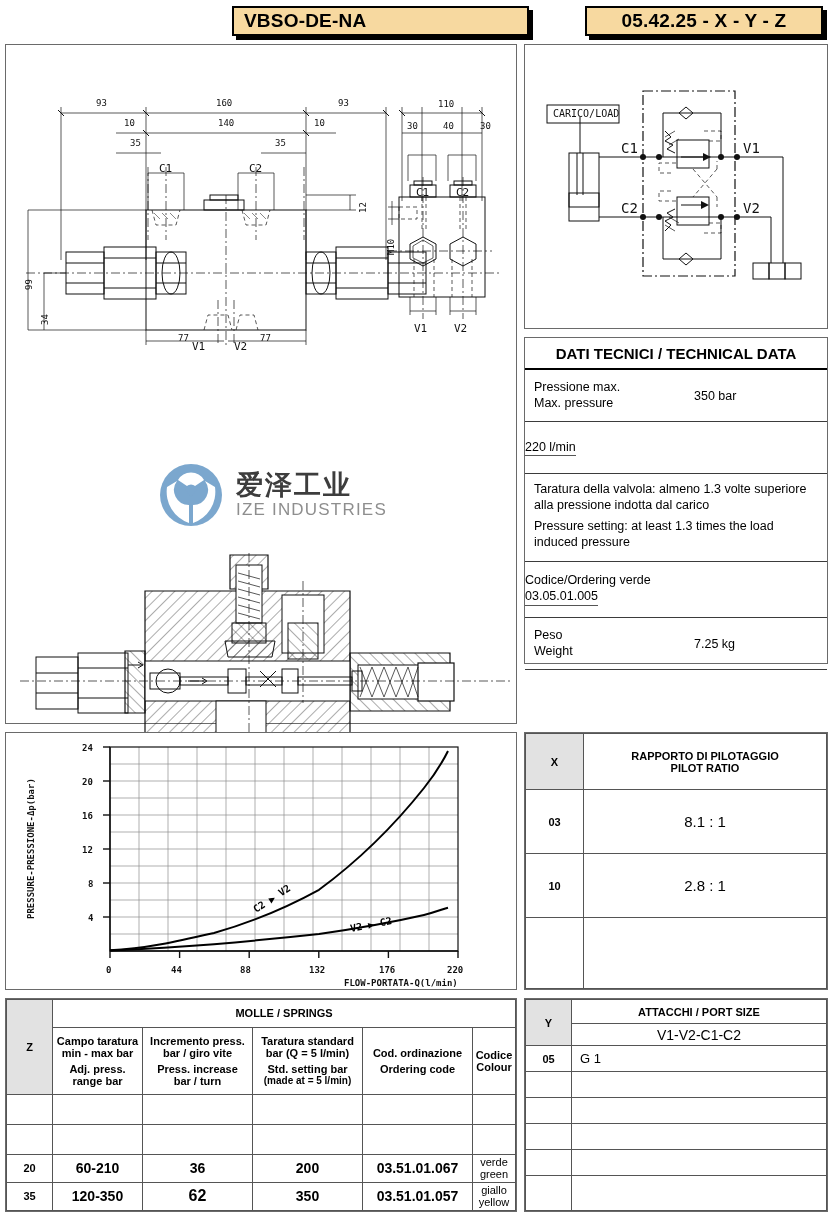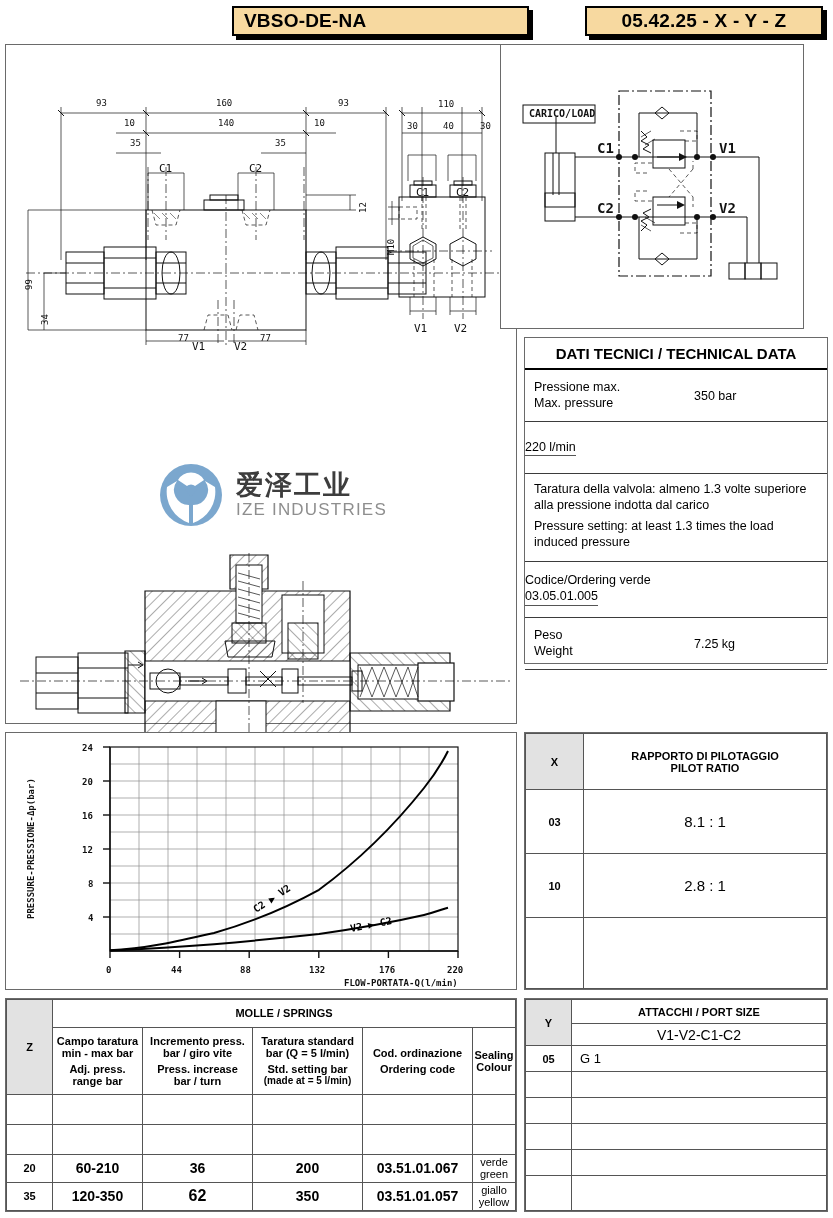--- a/index.html
+++ b/index.html
@@ -15,21 +15,21 @@
     box-shadow:4px 4px 0 #000;
     display:flex;align-items:center;
     font-weight:bold;letter-spacing:.2px;
   }
   #plate-model{left:232px;top:6px;width:283px;height:26px;padding-left:10px;font-size:19px;}
   #plate-code{left:585px;top:6px;width:234px;height:26px;justify-content:center;font-size:19px;}
 
   
   .panel{position:absolute;border:1.6px solid #6a6a6a;background:#fff;box-sizing:border-box;}
   #panel-drawings{left:5px;top:44px;width:512px;height:680px;}
-  #panel-schematic{left:500px;top:44px;width:304px;height:285px;font-weight:bold;}
+  #panel-schematic{left:524px;top:44px;width:304px;height:285px;}
   #panel-techdata{left:524px;top:337px;width:304px;height:327px;}
   #panel-chart{left:5px;top:732px;width:512px;height:258px;}
   #panel-pilot{left:524px;top:732px;width:304px;height:258px;}
   #panel-springs{left:5px;top:998px;width:512px;height:214px;}
   #panel-ports{left:524px;top:998px;width:304px;height:214px;}
 
   
   table.grid{border-collapse:collapse;width:100%;height:100%;table-layout:fixed;}
   table.grid td,table.grid th{
     border:1.4px solid #555;text-align:center;vertical-align:middle;
@@ -624,21 +624,21 @@
         <div style="font-weight:bold">Taratura standard</div>
         <div style="font-weight:bold">bar (Q = 5 l/min)</div>
         <div style="font-weight:bold;margin-top:4px">Std. setting bar</div>
         <div style="font-weight:bold;font-size:10px">(made at = 5 l/min)</div>
       </td>
       <td>
         <div style="font-weight:bold">Cod. ordinazione</div>
         <div style="font-weight:bold;margin-top:4px">Ordering code</div>
       </td>
       <td>
-        <div style="font-weight:bold">Sealing</div>
+        <div style="font-weight:bold">Codice</div>
         <div style="font-weight:bold">Colour</div>
       </td>
     </tr>
 
     <tr style="height:28px">
       <td class="keycell" style="background:#fff"></td>
       <td></td>
       <td></td>
       <td></td>
       <td></td>

